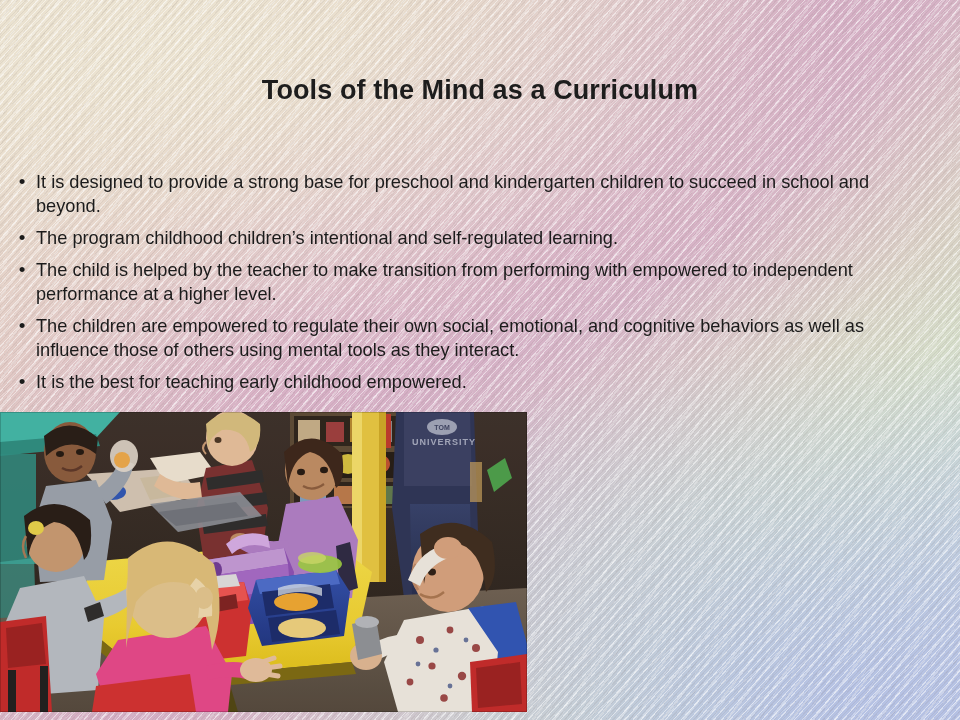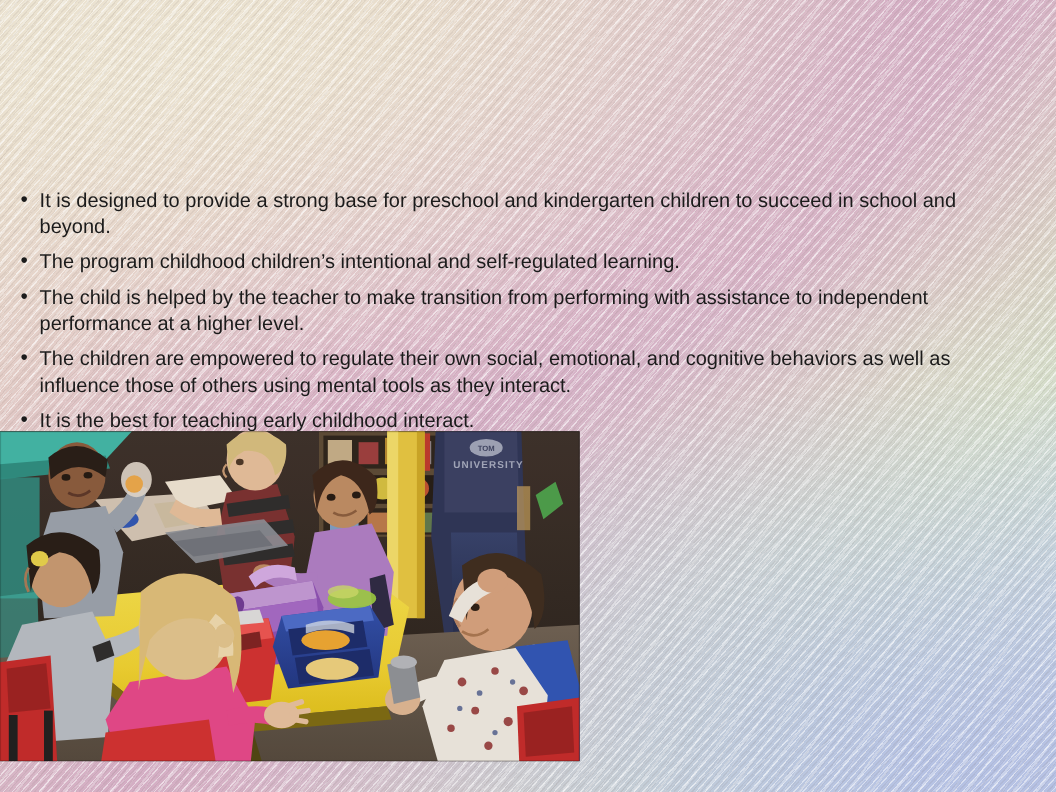--- a/index.html
+++ b/index.html
@@ -140,65 +140,66 @@
   }
   .bullet-text {
     flex: 1 1 auto;
     max-width: 855px;
   }
 
   
   .photo {
     position: absolute;
     left: 0;
-    top: 392px;
+    top: 412px;
     width: 527px;
     height: 300px;
     overflow: hidden;
     background: #2a2320;
   }
   .photo svg { display: block; }
 </style>
 </head>
 <body>
 
 <div id="slide">
 
   <div class="bg-base"></div>
   <div class="bg-base2"></div>
   <div class="bg-tex-a"></div>
   <div class="bg-tex-b"></div>
   <div class="bg-tex-c"></div>
 
+  <div class="title">Tools of the Mind as a Curriculum</div>
 
   <div class="bullets">
 
     <div class="bullet-row">
       <span class="bullet-dot">•</span>
       <span class="bullet-text">It is designed to provide a strong base for preschool and kindergarten children to succeed in school and beyond.</span>
     </div>
 
     <div class="bullet-row">
       <span class="bullet-dot">•</span>
       <span class="bullet-text">The program childhood children’s intentional and self-regulated learning.</span>
     </div>
 
     <div class="bullet-row">
       <span class="bullet-dot">•</span>
-      <span class="bullet-text">The child is helped by the teacher to make transition from performing with assistance to independent performance at a higher level.</span>
+      <span class="bullet-text">The child is helped by the teacher to make transition from performing with empowered to independent performance at a higher level.</span>
     </div>
 
     <div class="bullet-row">
       <span class="bullet-dot">•</span>
       <span class="bullet-text">The children are empowered to regulate their own social, emotional, and cognitive behaviors as well as influence those of others using mental tools as they interact.</span>
     </div>
 
     <div class="bullet-row">
       <span class="bullet-dot">•</span>
-      <span class="bullet-text">It is the best for teaching early childhood interact.</span>
+      <span class="bullet-text">It is the best for teaching early childhood empowered.</span>
     </div>
 
   </div>
 
   <div class="photo">
     <svg width="527" height="300" viewBox="0 0 527 300" xmlns="http://www.w3.org/2000/svg">
       <defs>
         <linearGradient id="tableTop" x1="0" y1="0" x2="0" y2="1">
           <stop offset="0%" stop-color="#f7e24a"></stop>
           <stop offset="60%" stop-color="#f2d430"></stop>

